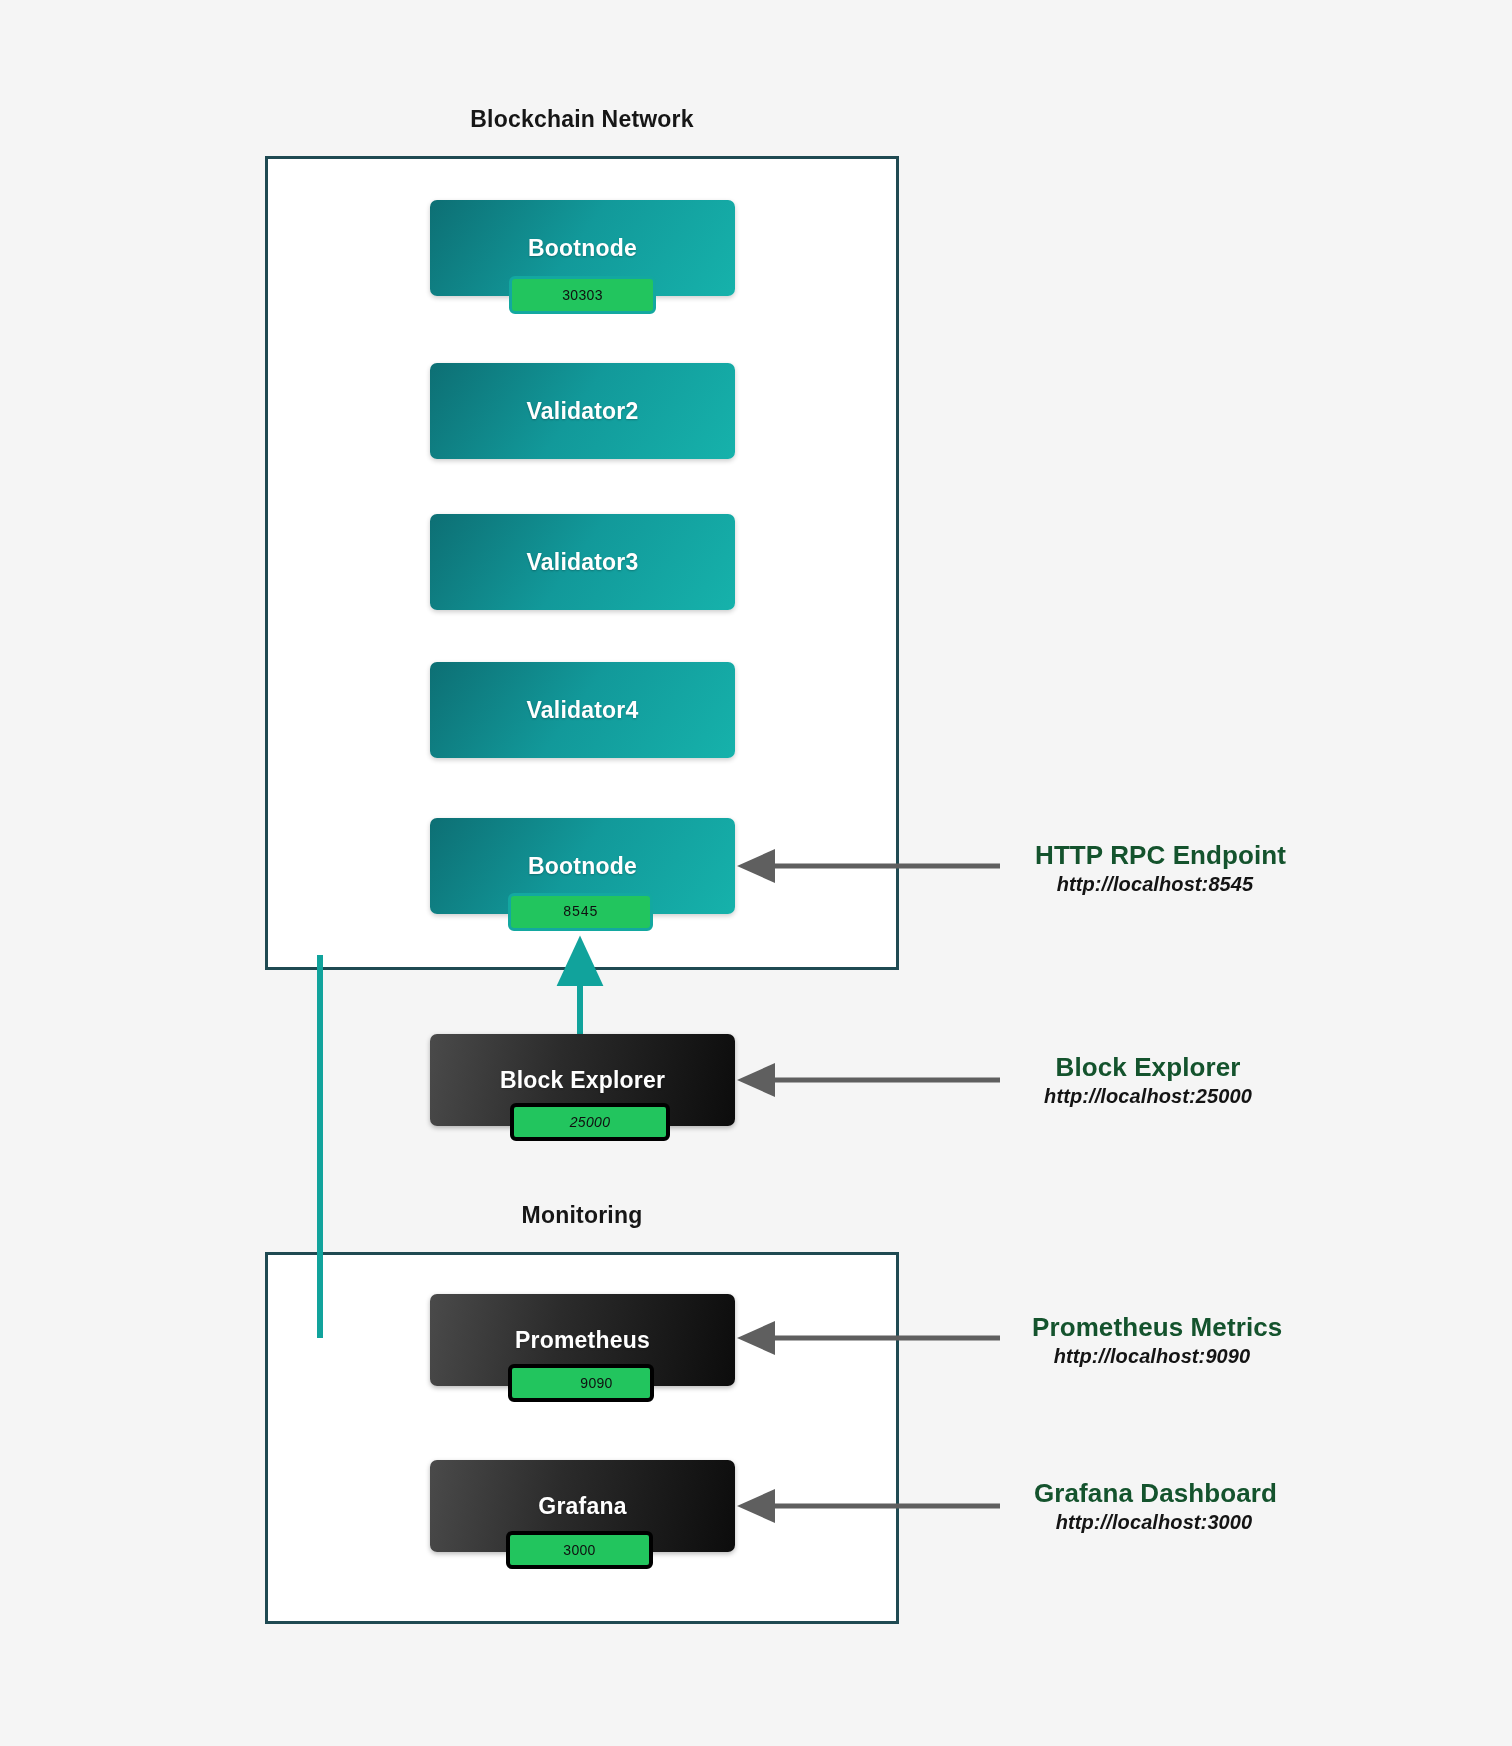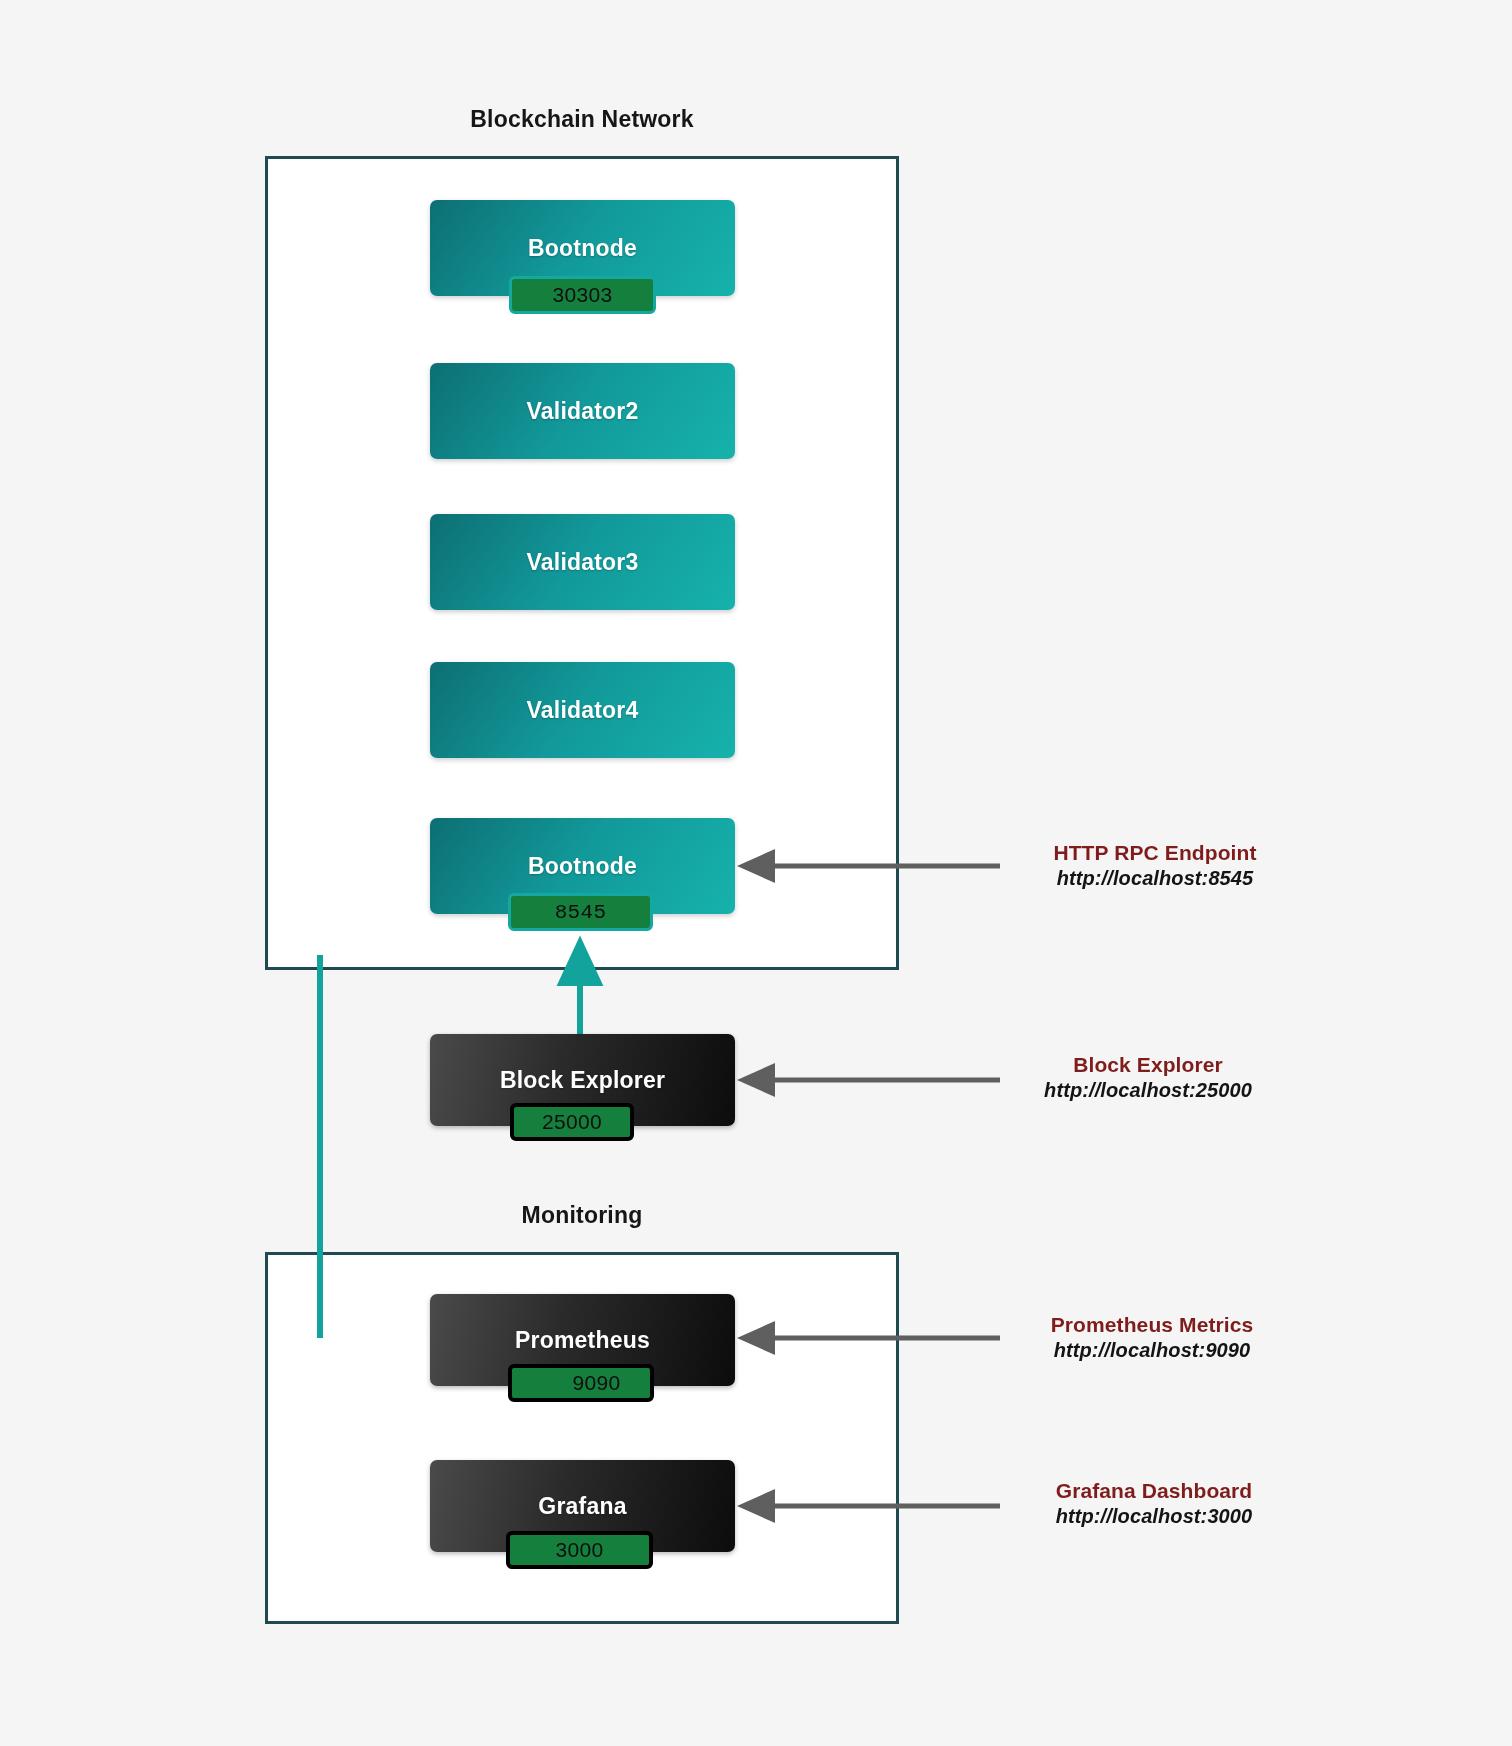--- a/index.html
+++ b/index.html
@@ -66,44 +66,44 @@
   }
   .node.dark {
     background: linear-gradient(100deg, #4a4a4a 0%, #2b2b2b 42%, #0c0c0c 100%);
     box-shadow: 0 2px 5px rgba(0,0,0,.28);
   }
 
   
   .port-badge {
     position: absolute;
     box-sizing: border-box;
-    background: #15803d;
+    background: #22c55e;
     border-radius: 6px;
-    font-size: 21px;
+    font-size: 14px;
     color: #0f0f0f;
     display: flex;
     align-items: center;
     justify-content: center;
     letter-spacing: .3px;
     white-space: nowrap;
     height: 38px;
   }
   .port-badge.teal-edge { border: 3px solid #13a8a0; }
   .port-badge.dark-edge { border: 4px solid #000000; }
 
   
   .annotation {
     position: absolute;
     text-align: center;
     white-space: nowrap;
   }
   .annotation .ann-title {
-    font-size: 21px;
-    font-weight: bold;
-    color: #7f1d1d;
+    font-size: 26px;
+    font-weight: bold;
+    color: #14532d;
     letter-spacing: .1px;
     line-height: 1.22;
   }
   .annotation .ann-url {
     font-size: 20px;
     font-style: italic;
     font-weight: bold;
     color: #141414;
     letter-spacing: .1px;
     line-height: 1.22;
@@ -206,21 +206,21 @@
   </div>
 
   <div class="node teal" style="left:430px; top:818px; width:305px; height:96px;">
     <span class="node-label">Bootnode</span>
   </div>
   <div class="port-badge teal-edge" style="left:508px; top:893px; width:145px;font-family:Liberation Mono, monospace;">8545</div>
 
   <div class="node dark" style="left:430px; top:1034px; width:305px; height:92px;">
     <span class="node-label">Block Explorer</span>
   </div>
-  <div class="port-badge dark-edge" style="left:510px; top:1103px; width:124px;">25000</div>
+  <div class="port-badge dark-edge" style="left:510px; top:1103px; width:160px;font-style:italic;">25000</div>
 
   <div class="node dark" style="left:430px; top:1294px; width:305px; height:92px;">
     <span class="node-label">Prometheus</span>
   </div>
   <div class="port-badge dark-edge" style="left:508px; top:1364px; width:146px;padding-left:31px;">9090</div>
 
   <div class="node dark" style="left:430px; top:1460px; width:305px; height:92px;">
     <span class="node-label">Grafana</span>
   </div>
   <div class="port-badge dark-edge" style="left:506px; top:1531px; width:147px;">3000</div>

